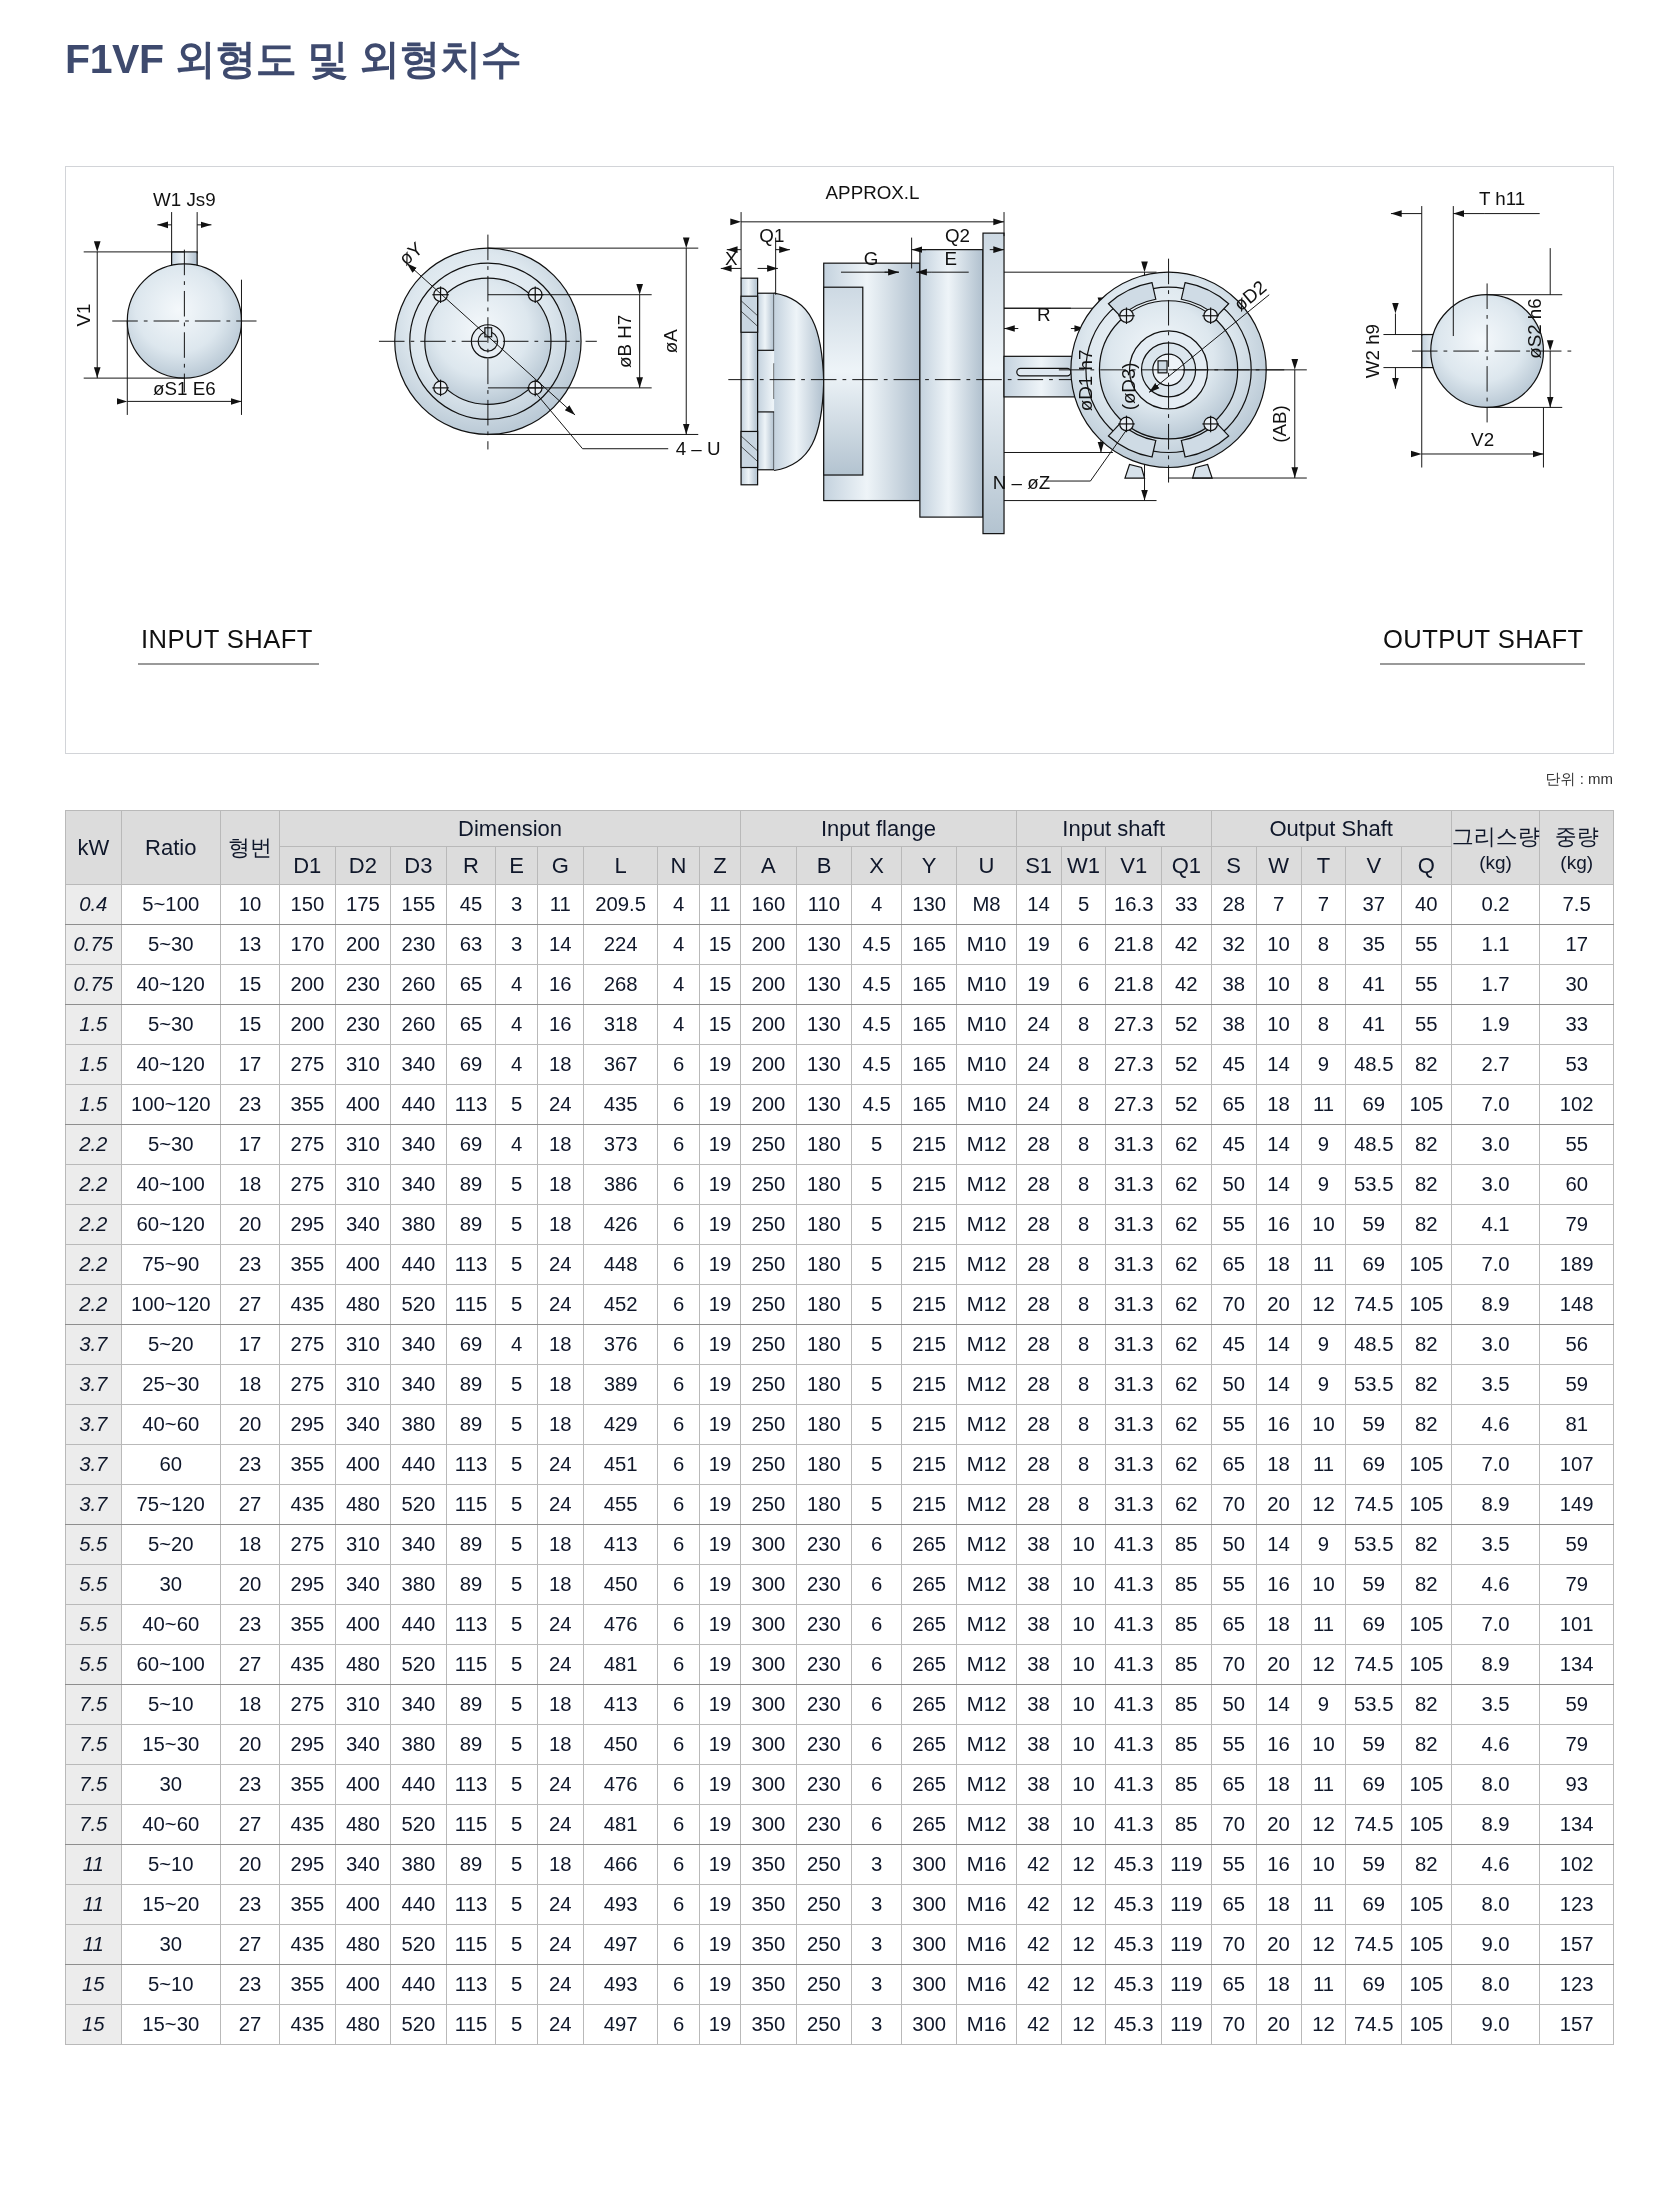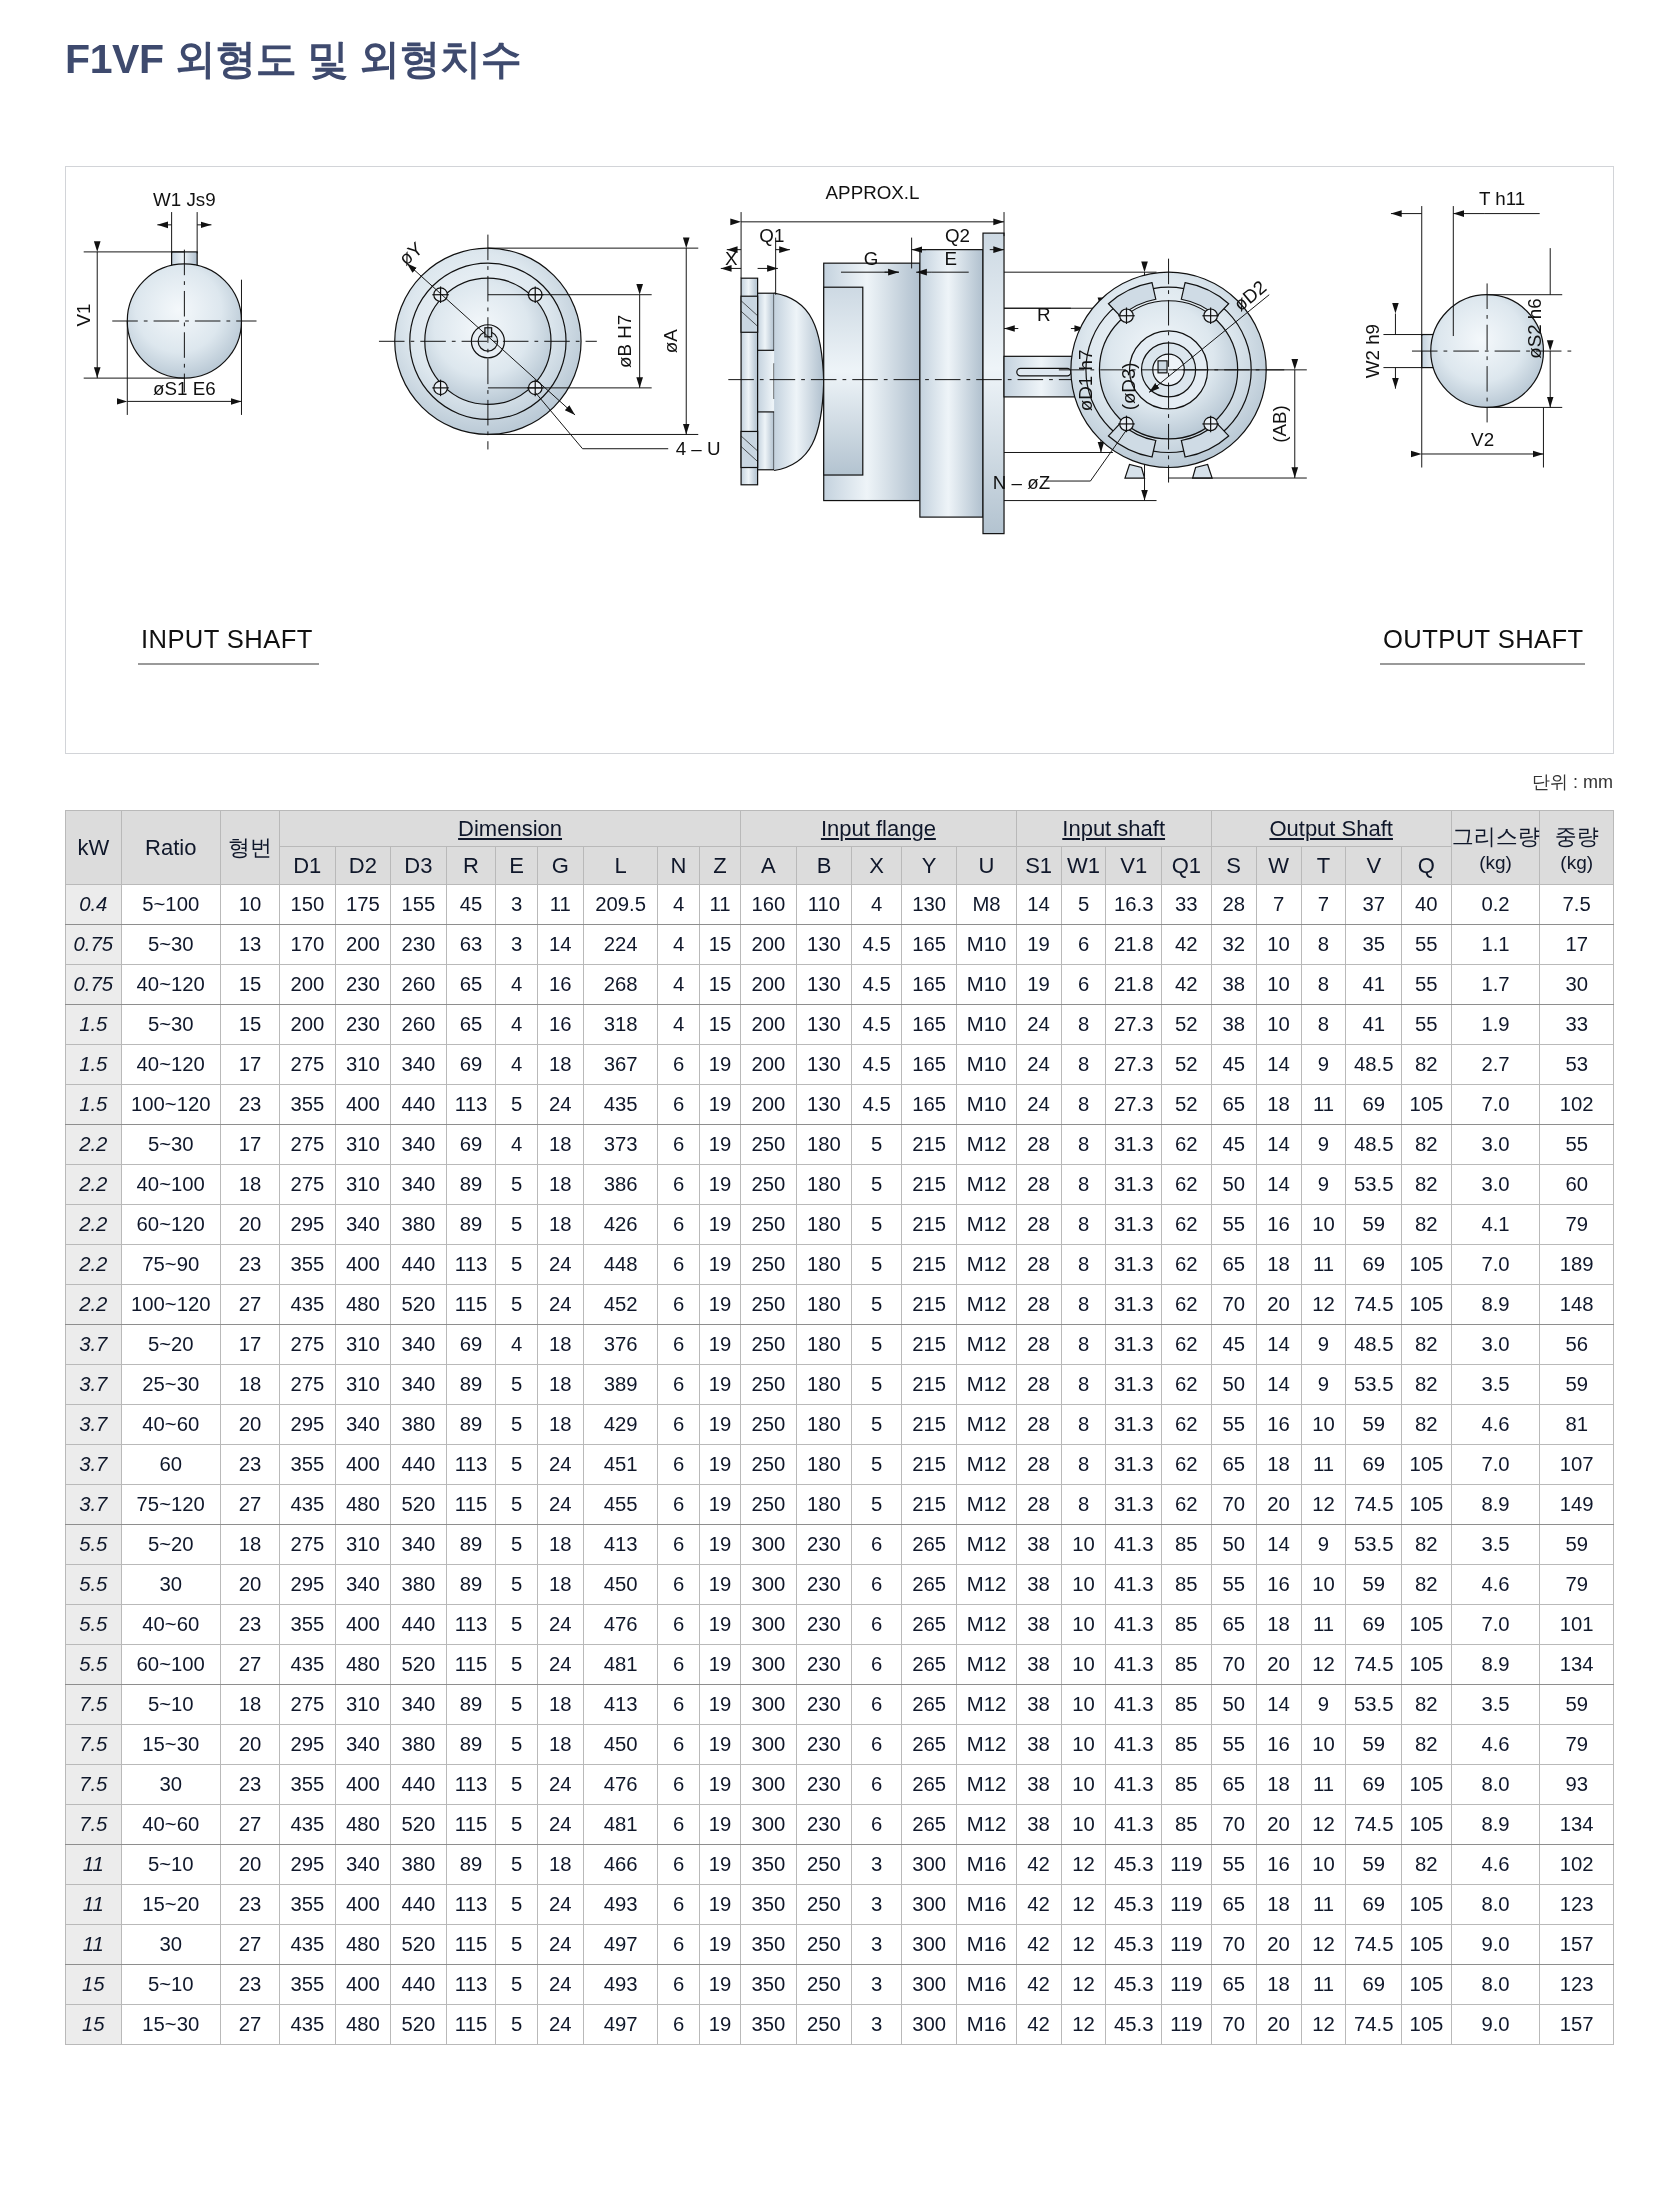--- a/index.html
+++ b/index.html
@@ -51,21 +51,21 @@
     position: absolute;
     height: 2.3px;
     background: #9a9a9a;
   }
 
   
   #unit-note {
     position: absolute;
     right: 65px;
     top: 770px;
-    font-size: 18px;
+    font-size: 15px;
     color: #333;
     white-space: nowrap;
   }
 
   
   #spec-table-wrap {
     position: absolute;
     left: 65px;
     top: 810px;
     width: 1549px;
@@ -83,21 +83,21 @@
     vertical-align: middle;
     padding: 0;
     font-weight: normal;
     white-space: nowrap;
   }
   table.spec thead th {
     background: #dcdcdc;
     font-size: 22px;
     height: 38px;
   }
-  table.spec thead th.grp { height: 36px; text-decoration: underline; }
+  table.spec thead th.grp { height: 36px; }
   table.spec thead th.tall { height: 74px; }
   table.spec tbody td { height: 40px; }
   table.spec tbody td.kw {
     background: #ececec;
     font-style: italic;
   }
   table.spec tbody tr.sep td {
     border-bottom: 1.5px solid #8e8e8e;
   }
   

